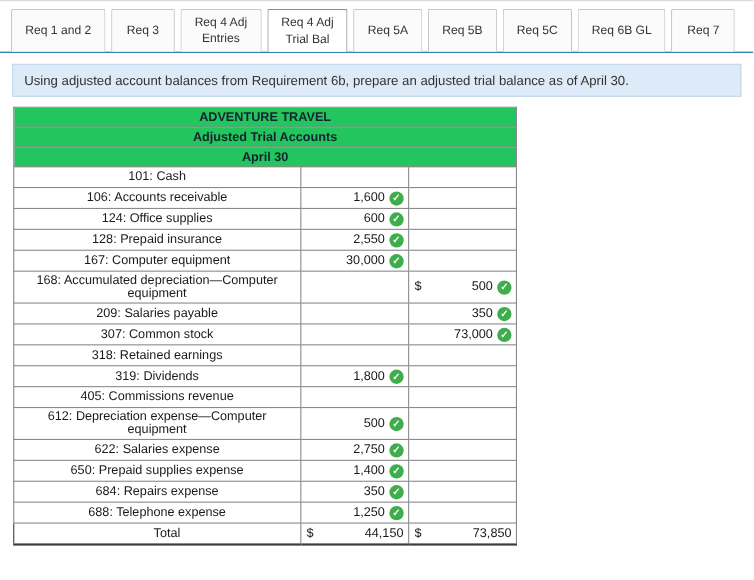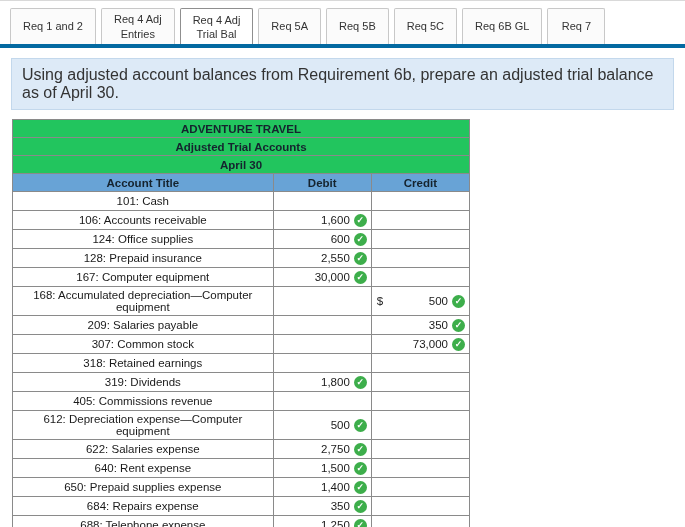--- a/index.html
+++ b/index.html
@@ -12,21 +12,21 @@
   }
   
   .tabbar-wrap {
     border-top: 1px solid #d9d9d9;
     padding-top: 7px;
   }
   .tabbar {
     display: flex;
     align-items: stretch;
     padding-left: 10px;
-    border-bottom: 4px solid #0369a1;
+    border-bottom: 1px solid #0369a1;
     height: 40px;
     overflow: hidden;
   }
   .tab {
     background: #fbfbfb;
     border: 1px solid #c8c8c8;
     border-bottom: none;
     margin-right: 5px;
     padding: 3px 12px;
     font-size: 11px;
@@ -48,21 +48,21 @@
     position: relative;
     z-index: 2;
     margin-bottom: -1px;
   }
   
   .instruction {
     margin: 10px 11px 9px 11px;
     background: #ddeaf7;
     border: 1px solid #c3d8ec;
     padding: 7px 10px;
-    font-size: 16px;
+    font-size: 12px;
     color: #333333;
   }
   
   table.tb {
     border-collapse: collapse;
     margin-left: 12px;
     width: 458px;
     font-size: 11.5px;
     color: #1a1a1a;
     border: 1px solid #3c3c3c;
@@ -116,20 +116,21 @@
     font-weight: normal;
   }
   tr.total-row td.acct { padding-left: 22px; border-left: 1px solid #3c3c3c; }
 </style>
 </head>
 <body>
 
 <div class="tabbar-wrap">
   <div class="tabbar">
       <div class="tab">Req 1 and 2</div>
+      <div class="tab">Req 3</div>
       <div class="tab">Req 4 Adj
 Entries</div>
       <div class="tab active">Req 4 Adj
 Trial Bal</div>
       <div class="tab">Req 5A</div>
       <div class="tab">Req 5B</div>
       <div class="tab">Req 5C</div>
       <div class="tab">Req 6B GL</div>
       <div class="tab">Req 7</div>
     </div>
@@ -146,25 +147,20 @@
   <tbody>
     <tr class="title-row">
       <td colspan="3">ADVENTURE TRAVEL</td>
     </tr>
     <tr class="title-row">
       <td colspan="3">Adjusted Trial Accounts</td>
     </tr>
     <tr class="title-row">
       <td colspan="3">April 30</td>
     </tr>
-    <tr class="colhead">
-      <th>Account Title</th>
-      <th>Debit</th>
-      <th>Credit</th>
-    </tr>
 
   <tr>
     <td class="acct">101: Cash</td>
     <td class="amt debit">
           <div class="amt-inner"></div>
         </td>
     <td class="amt credit">
           <div class="amt-inner"></div>
         </td>
   </tr>
@@ -314,32 +310,20 @@
             <span class="num">2,750</span>
             <span class="check">✓</span>
           </div>
         </td>
     <td class="amt credit">
           <div class="amt-inner"></div>
         </td>
   </tr>
 
 
-  <tr>
-    <td class="acct">640: Rent expense</td>
-    <td class="amt debit">
-          <div class="amt-inner">
-            <span class="num">1,500</span>
-            <span class="check">✓</span>
-          </div>
-        </td>
-    <td class="amt credit">
-          <div class="amt-inner"></div>
-        </td>
-  </tr>
 
   <tr>
     <td class="acct">650: Prepaid supplies expense</td>
     <td class="amt debit">
           <div class="amt-inner">
             <span class="num">1,400</span>
             <span class="check">✓</span>
           </div>
         </td>
     <td class="amt credit">

